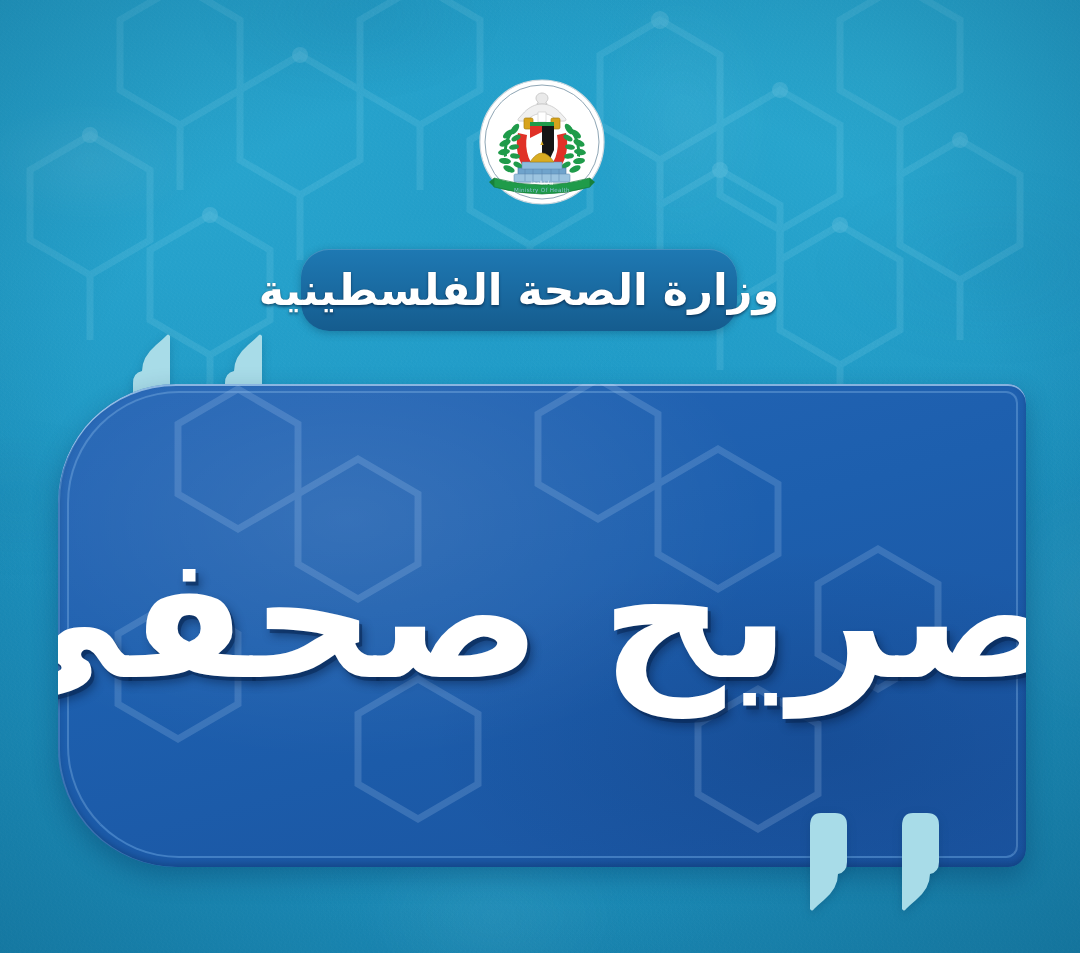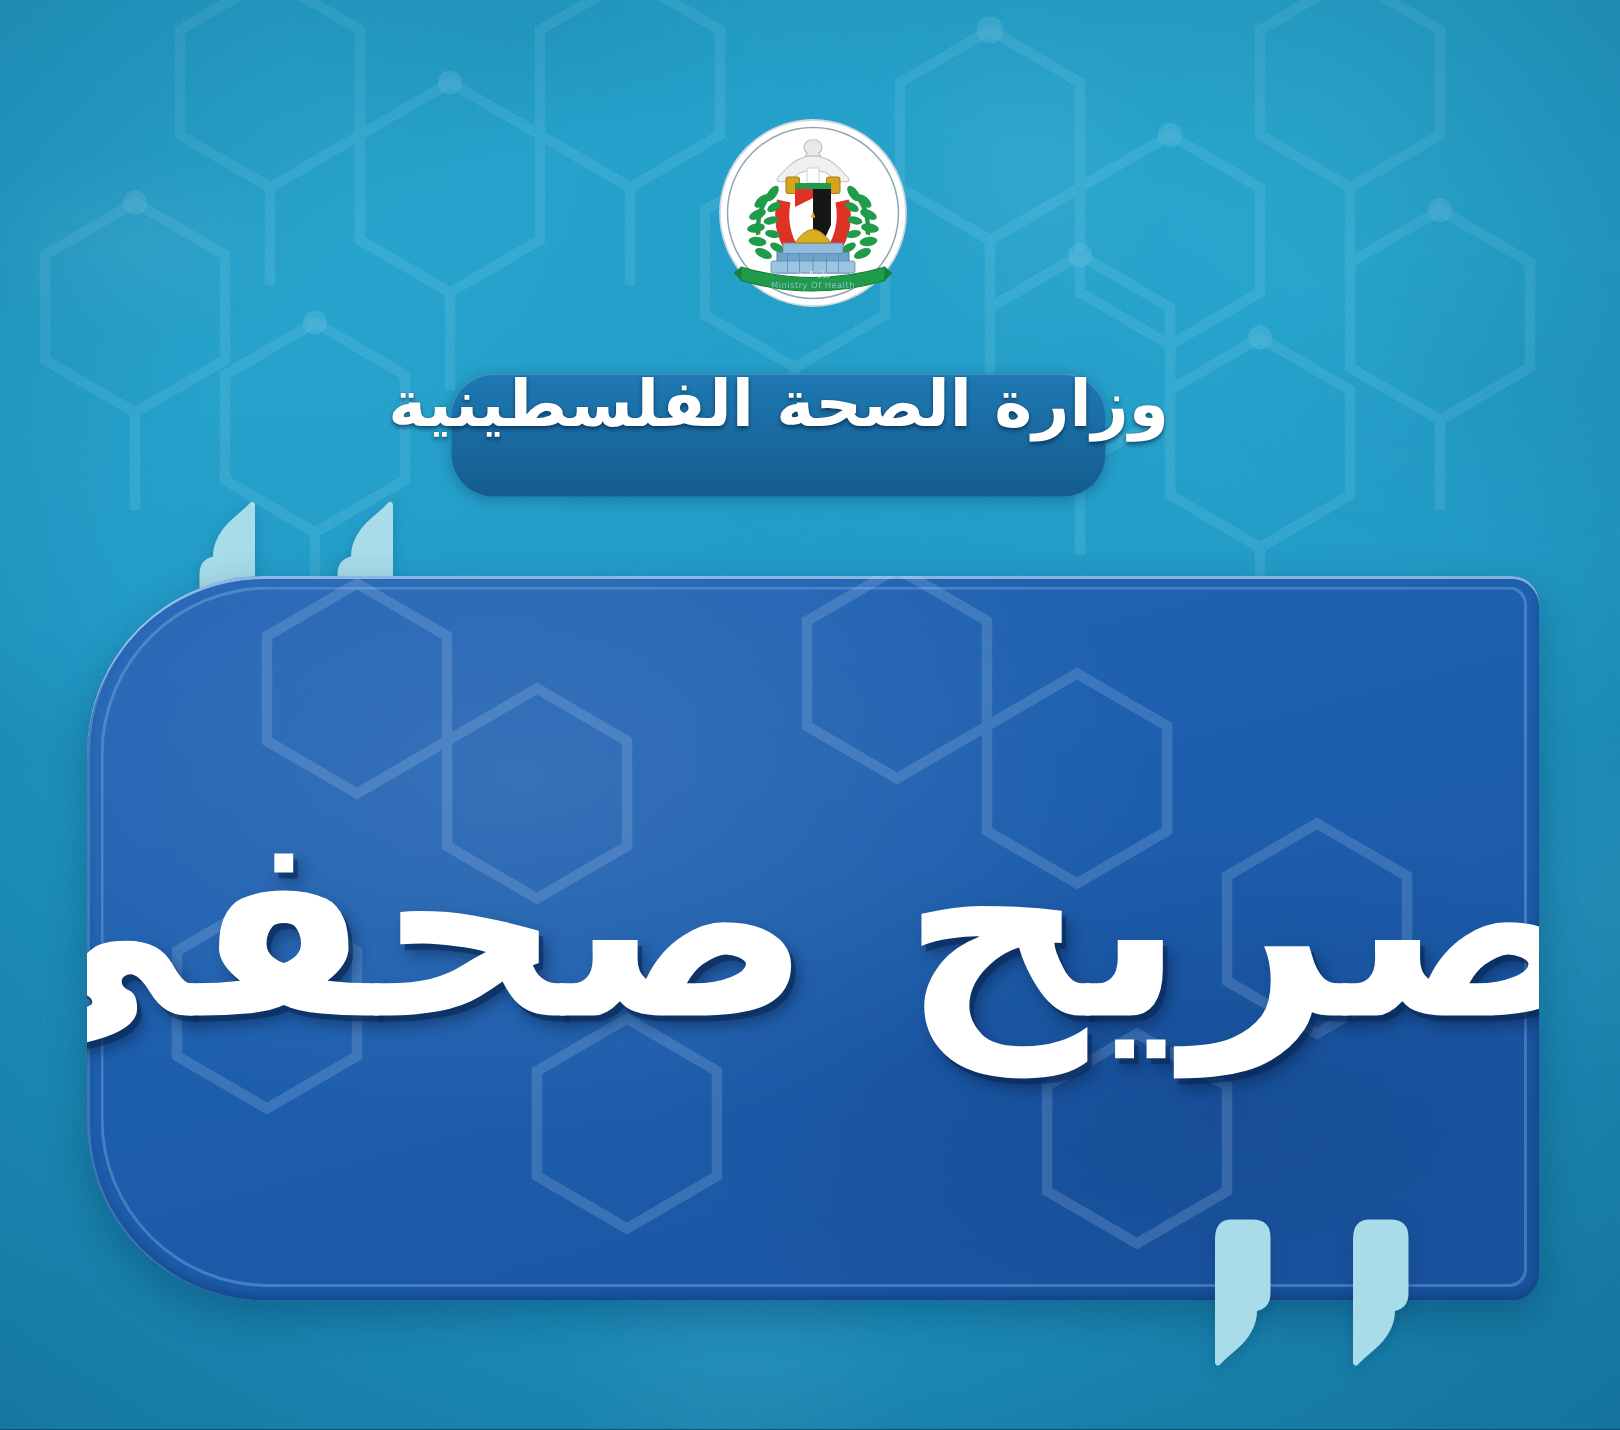--- a/index.html
+++ b/index.html
@@ -87,20 +87,21 @@
   
   .name-plaque {
     position: absolute;
     left: 301px; top: 249px;
     width: 436px; height: 82px;
     border-radius: 28px;
     background: linear-gradient(180deg, #1e79b3 0%, #1a6ba2 48%, #155c8e 100%);
     box-shadow: inset 0 1px 0 rgba(255,255,255,.18),
                 0 2px 9px rgba(0,40,70,.30);
     display: flex;
+    align-items: center;
     justify-content: center;
   }
   .name-plaque .txt {
     color: #ffffff;
     font-size: 43px;
     font-weight: 700;
     letter-spacing: .5px;
     line-height: 1;
     white-space: nowrap;
     text-shadow: 0 2px 3px rgba(0,30,60,.55), 0 0 1px rgba(0,0,0,.4);

